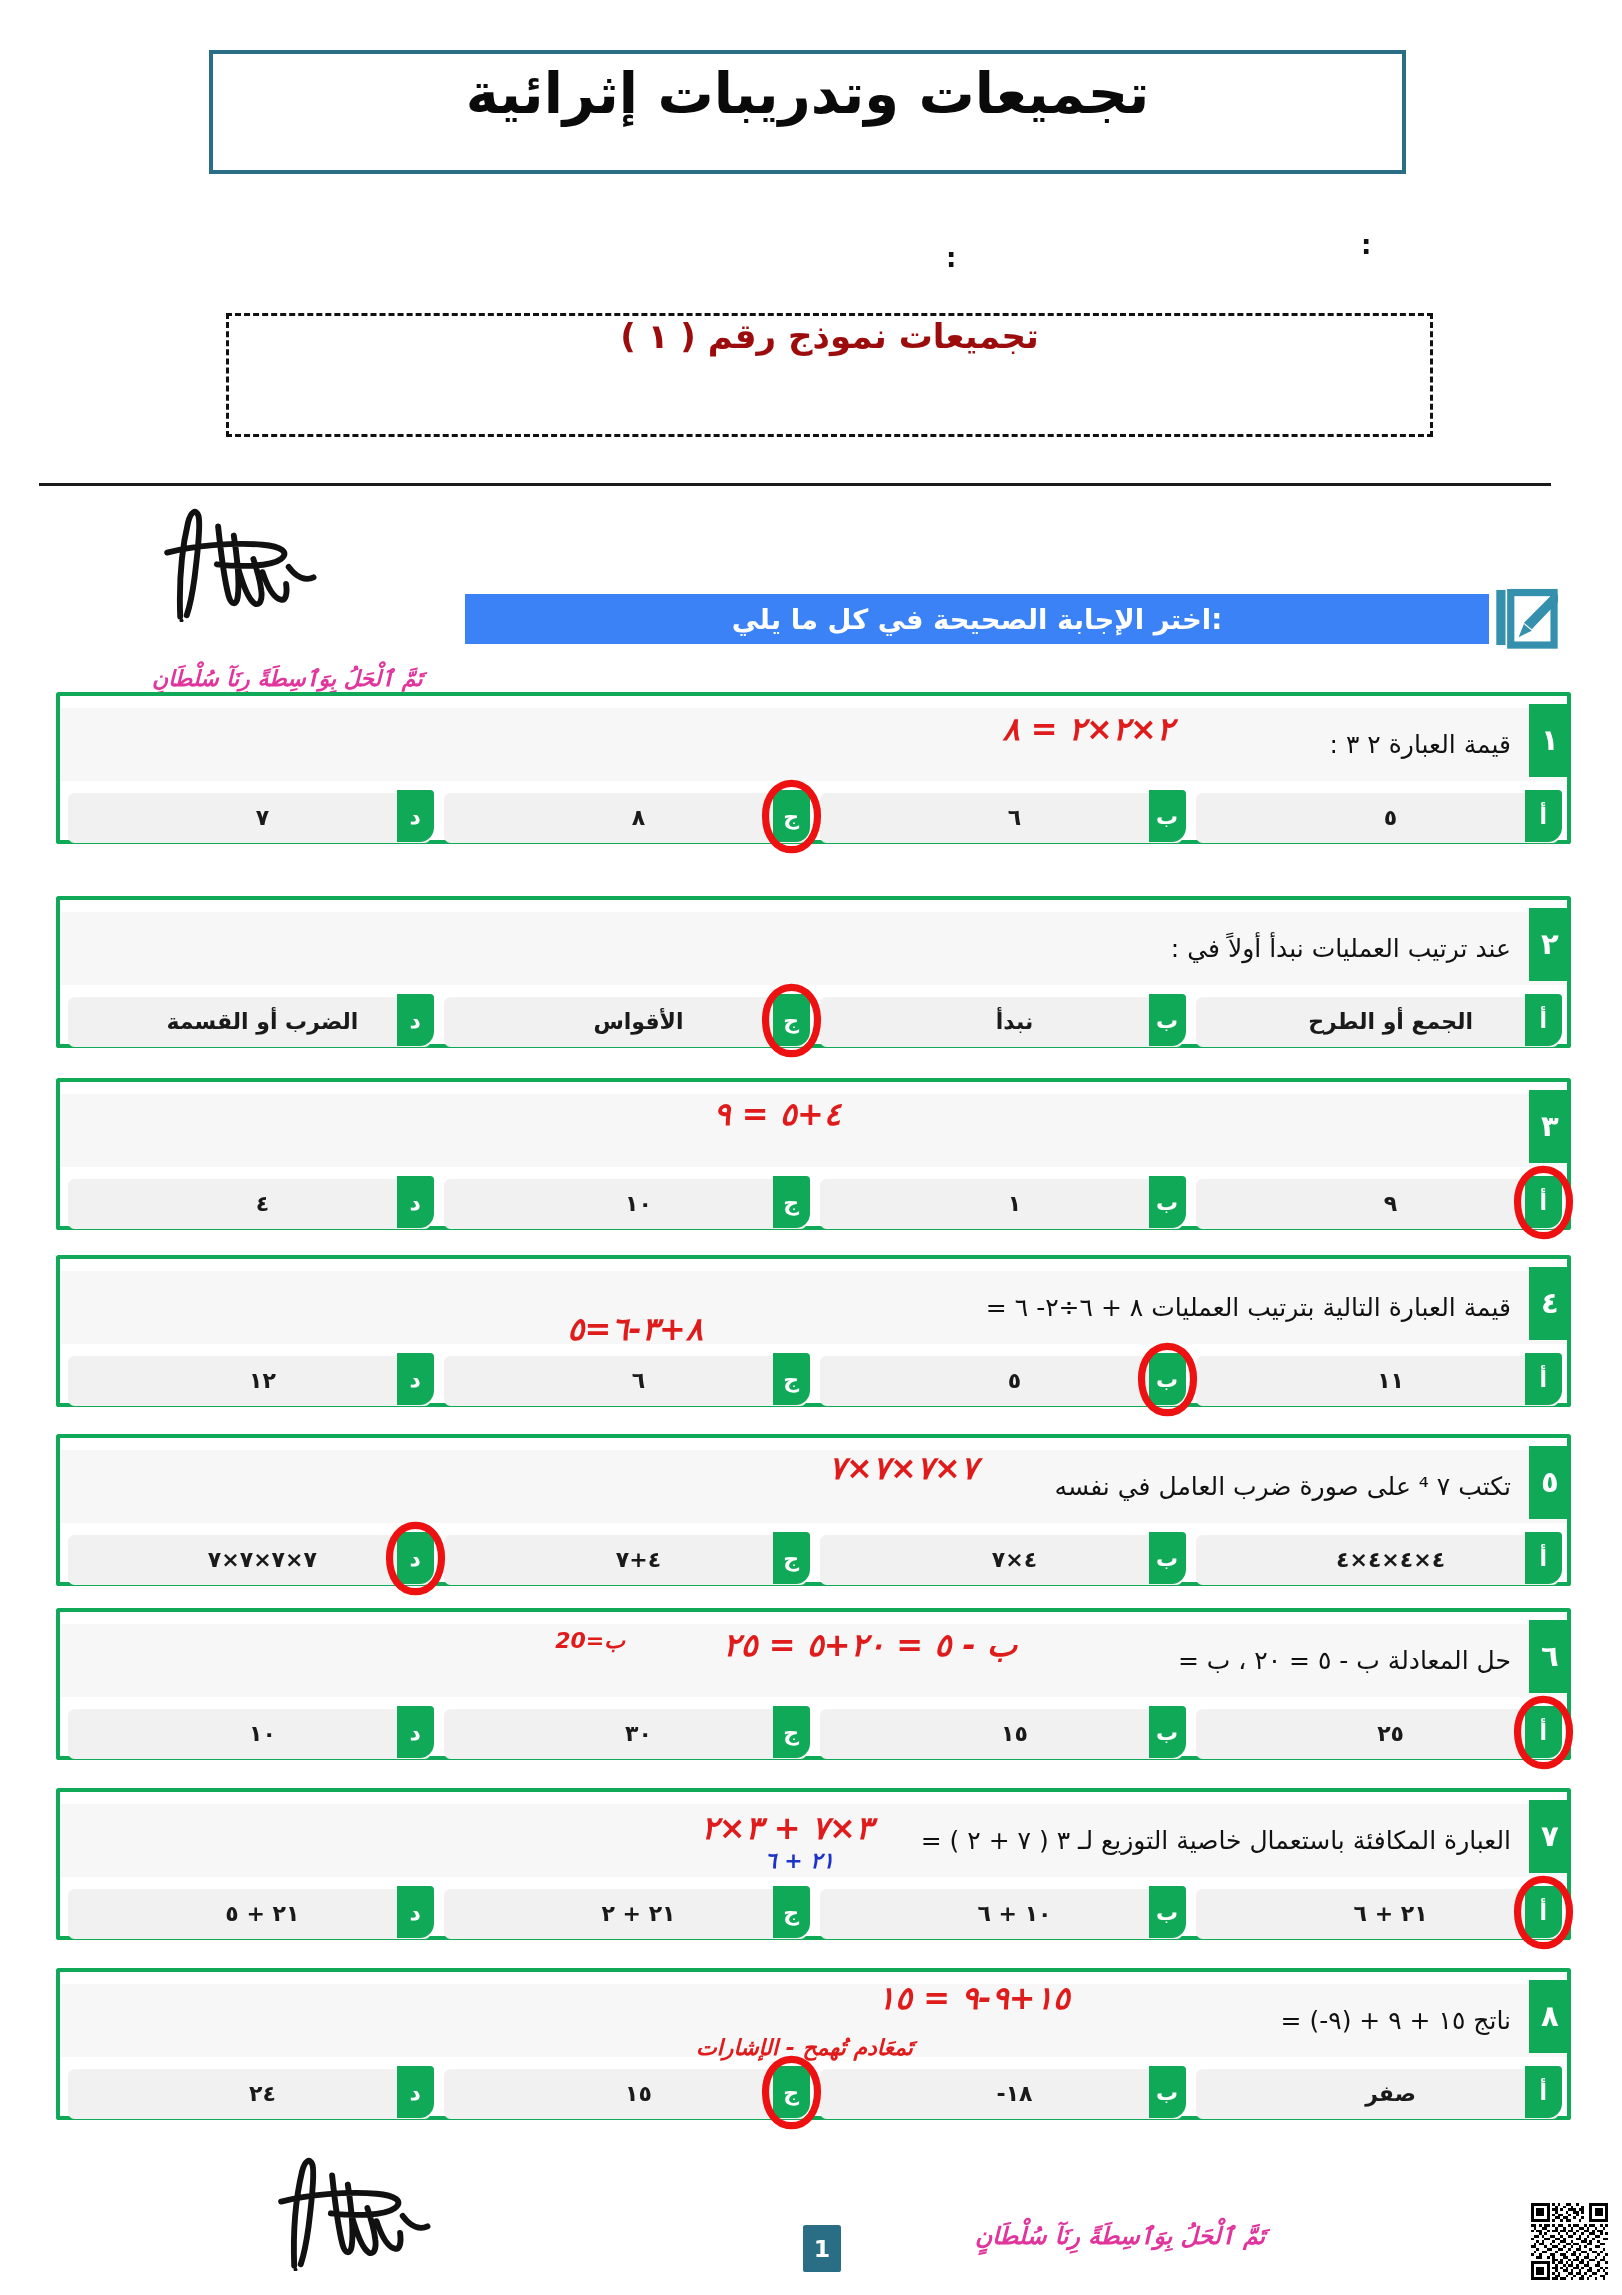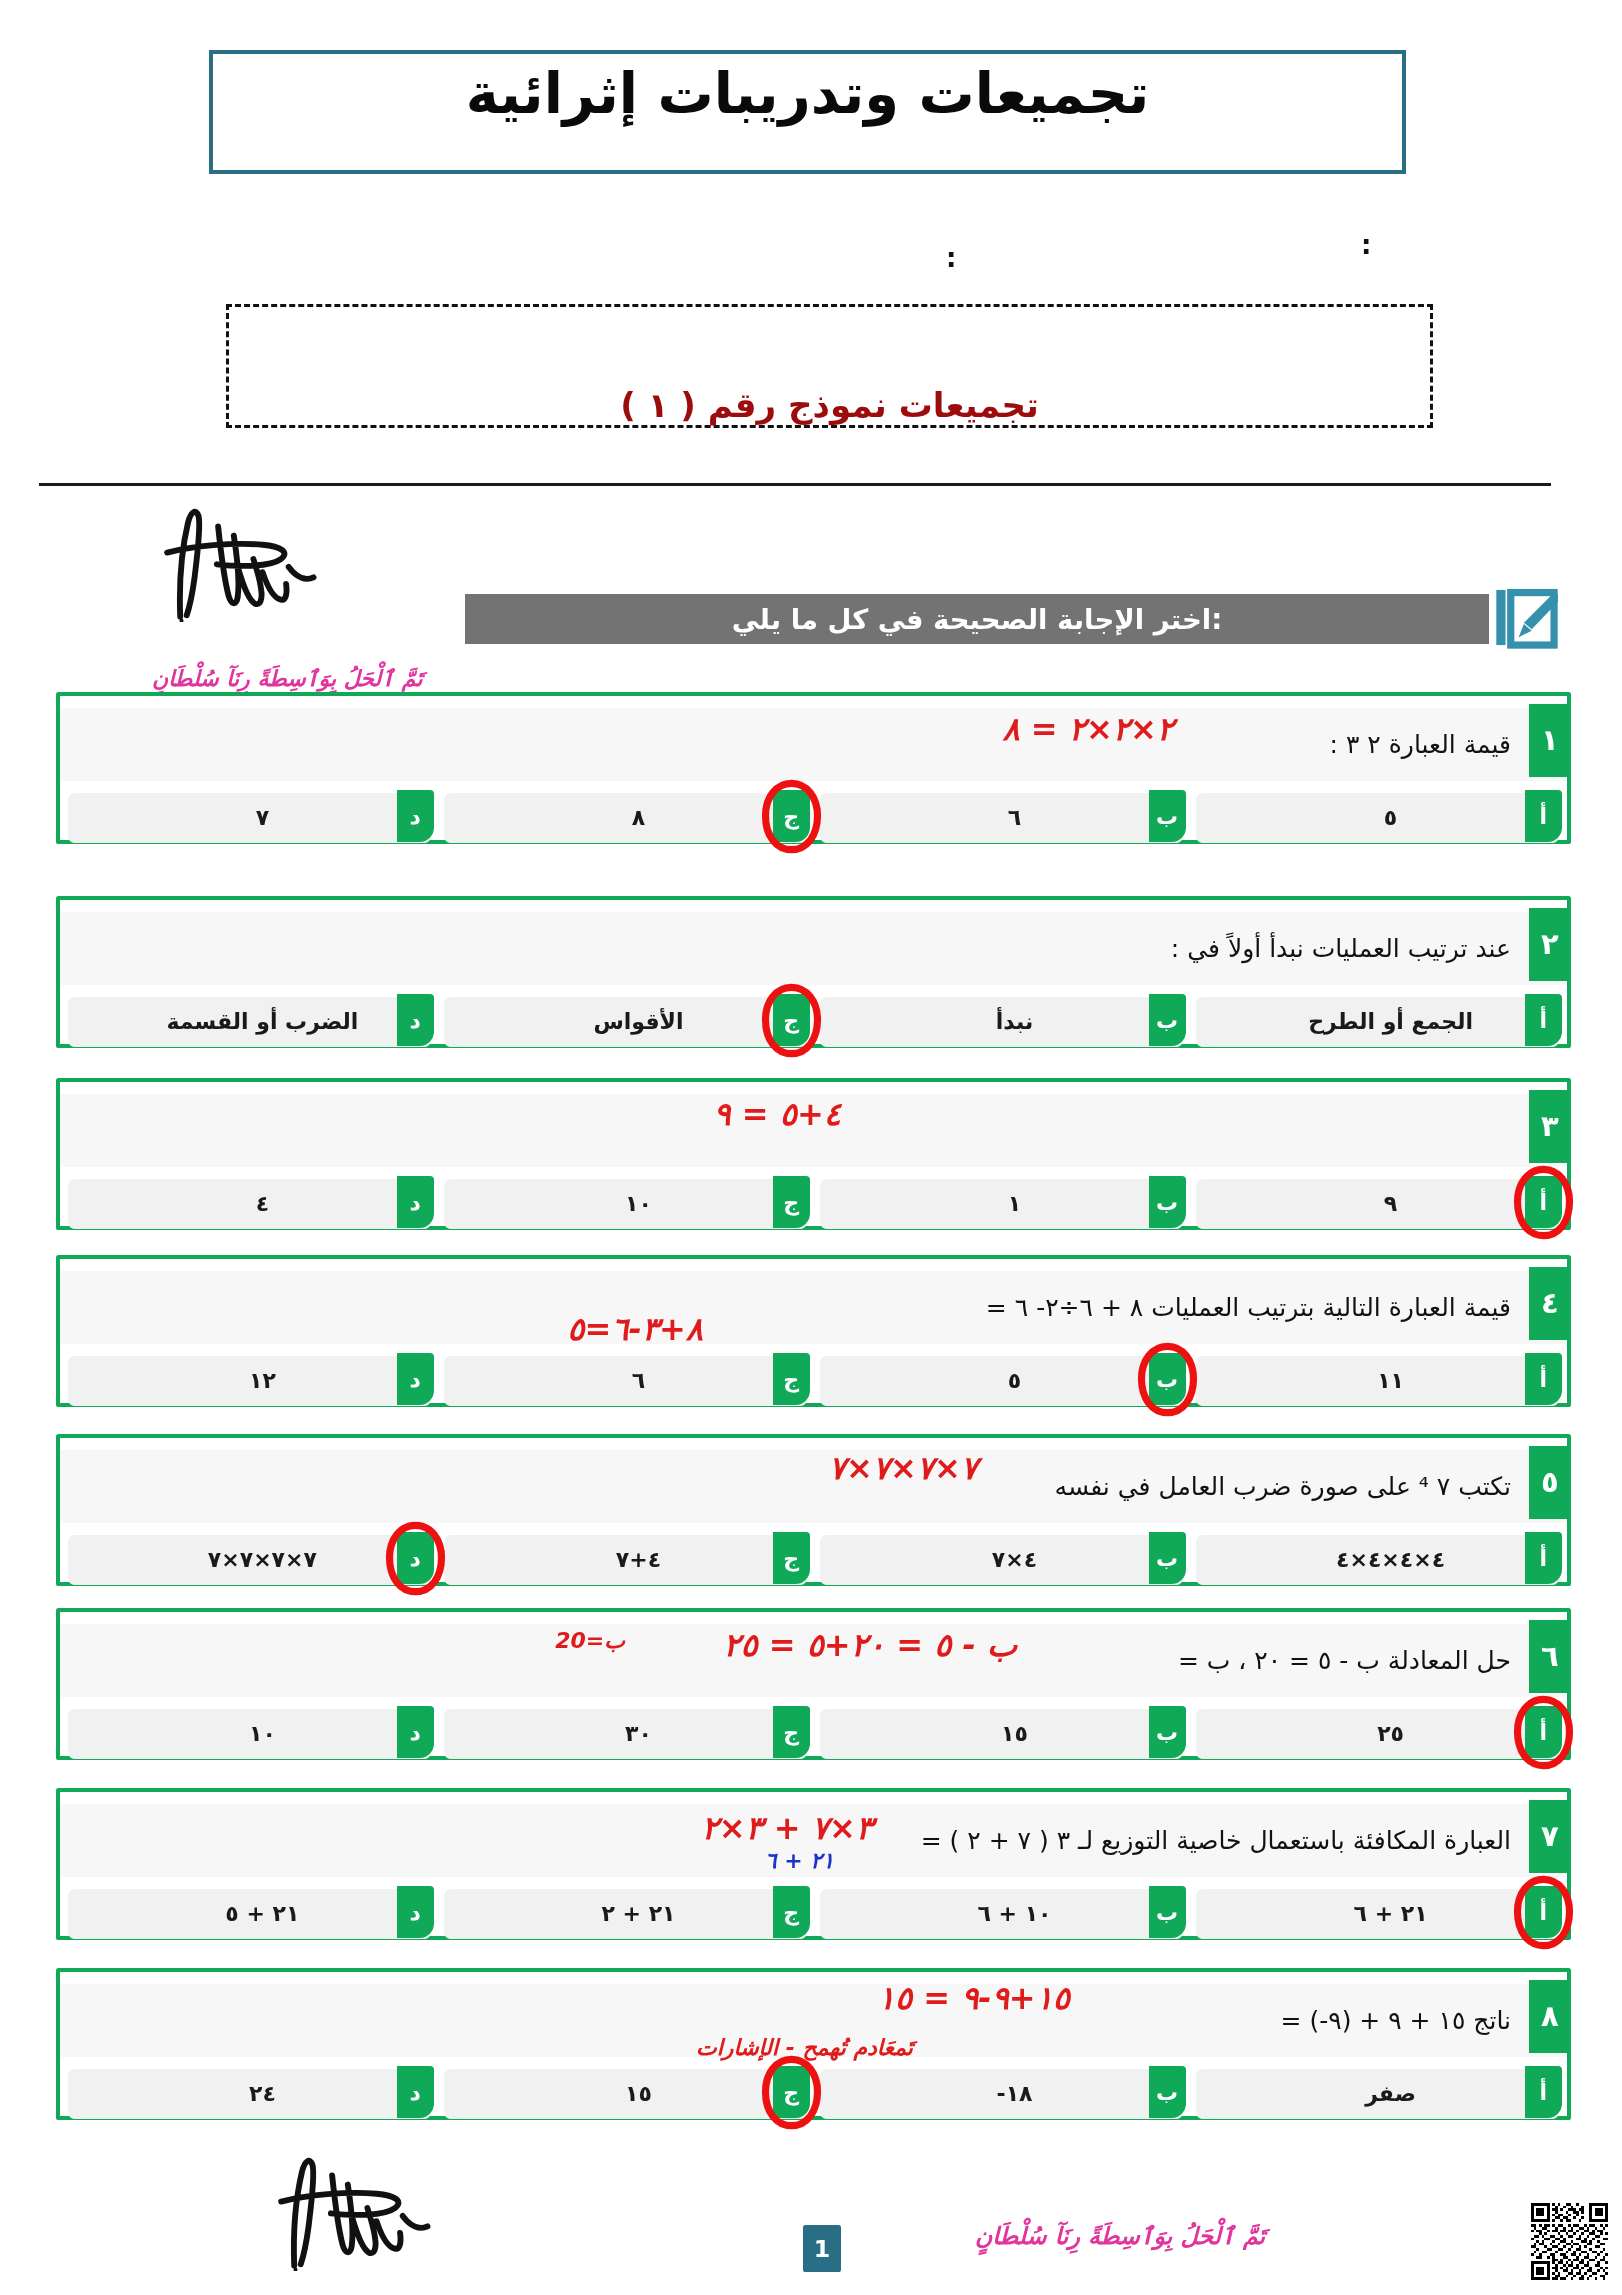--- a/index.html
+++ b/index.html
@@ -43,25 +43,25 @@
     font-size: 26px;
     color: #111;
     font-weight: bold;
   }
   .colon-a { top: 243px; left: 946px; }
   .colon-b { top: 230px; left: 1361px; }
 
   
   .subtitle-box {
     position: absolute;
-    top: 304px; left: 226px;
+    top: 313px; left: 226px;
     width: 1207px; height: 124px;
     border: 3.3px dashed #111111;
     background: #ffffff;
-    display: flex; align-items: flex-end; justify-content: center;
+    display: flex; align-items: flex-start; justify-content: center;
   }
   .subtitle-text {
     font-size: 34px;
     font-weight: bold;
     color: #9c0c0c;
     white-space: nowrap;
   }
 
   
   .hrule {
@@ -77,21 +77,21 @@
     width: 281px; height: 118px;
   }
   .sig-top { top: 504px; left: 141px; }
   .sig-bottom { top: 2153px; left: 255px; }
 
   
   .banner {
     position: absolute;
     top: 594px; left: 465px;
     width: 1024px; height: 50px;
-    background: #737373;
+    background: #3b82f6;
     display: flex; align-items: center; justify-content: center;
   }
   .banner-text {
     color: #ffffff;
     font-size: 27.5px;
     font-weight: bold;
     white-space: nowrap;
   }
   .edit-icon-wrap {
     position: absolute;

